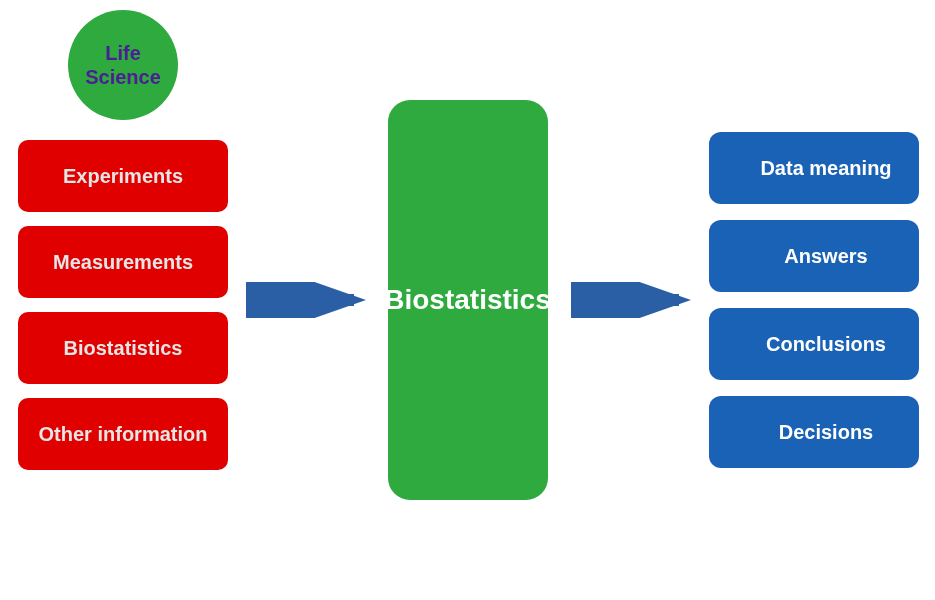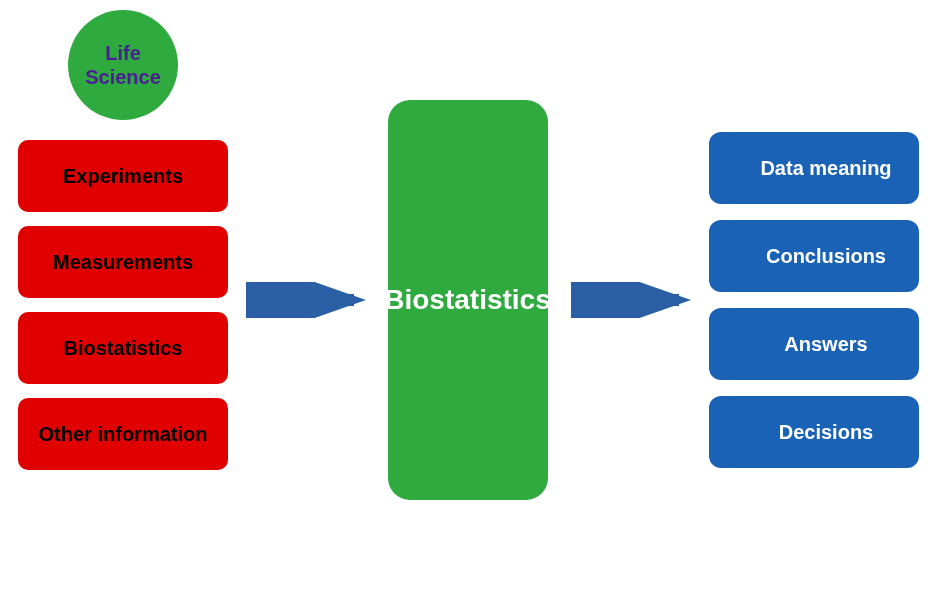--- a/index.html
+++ b/index.html
@@ -50,21 +50,21 @@
     }
 
     .red-box {
       width: 210px;
       height: 72px;
       background-color: #e00000;
       border-radius: 10px;
       display: flex;
       align-items: center;
       justify-content: center;
-      color: #000000;
+      color: #e5e5e5;
       font-size: 20px;
       font-weight: bold;
       text-align: center;
     }
 
     
     .center-column {
       position: absolute;
       left: 50%;
       top: 50%;
@@ -190,23 +190,23 @@
       </defs>
       <line x1="0" y1="18" x2="108" y2="18" stroke="#2a5fa5" stroke-width="12" marker-end="url(#arrowhead-right)"></line>
     </svg>
   </div>
 
   <div class="right-column">
     <div class="blue-box">
       <span>Data meaning</span>
     </div>
     <div class="blue-box">
+      <span>Answers</span>
+    </div>
+    <div class="blue-box">
       <span>Conclusions</span>
     </div>
     <div class="blue-box">
-      <span>Answers</span>
-    </div>
-    <div class="blue-box">
       <span>Decisions</span>
     </div>
   </div>
 
 </div>
 
 </body></html>

